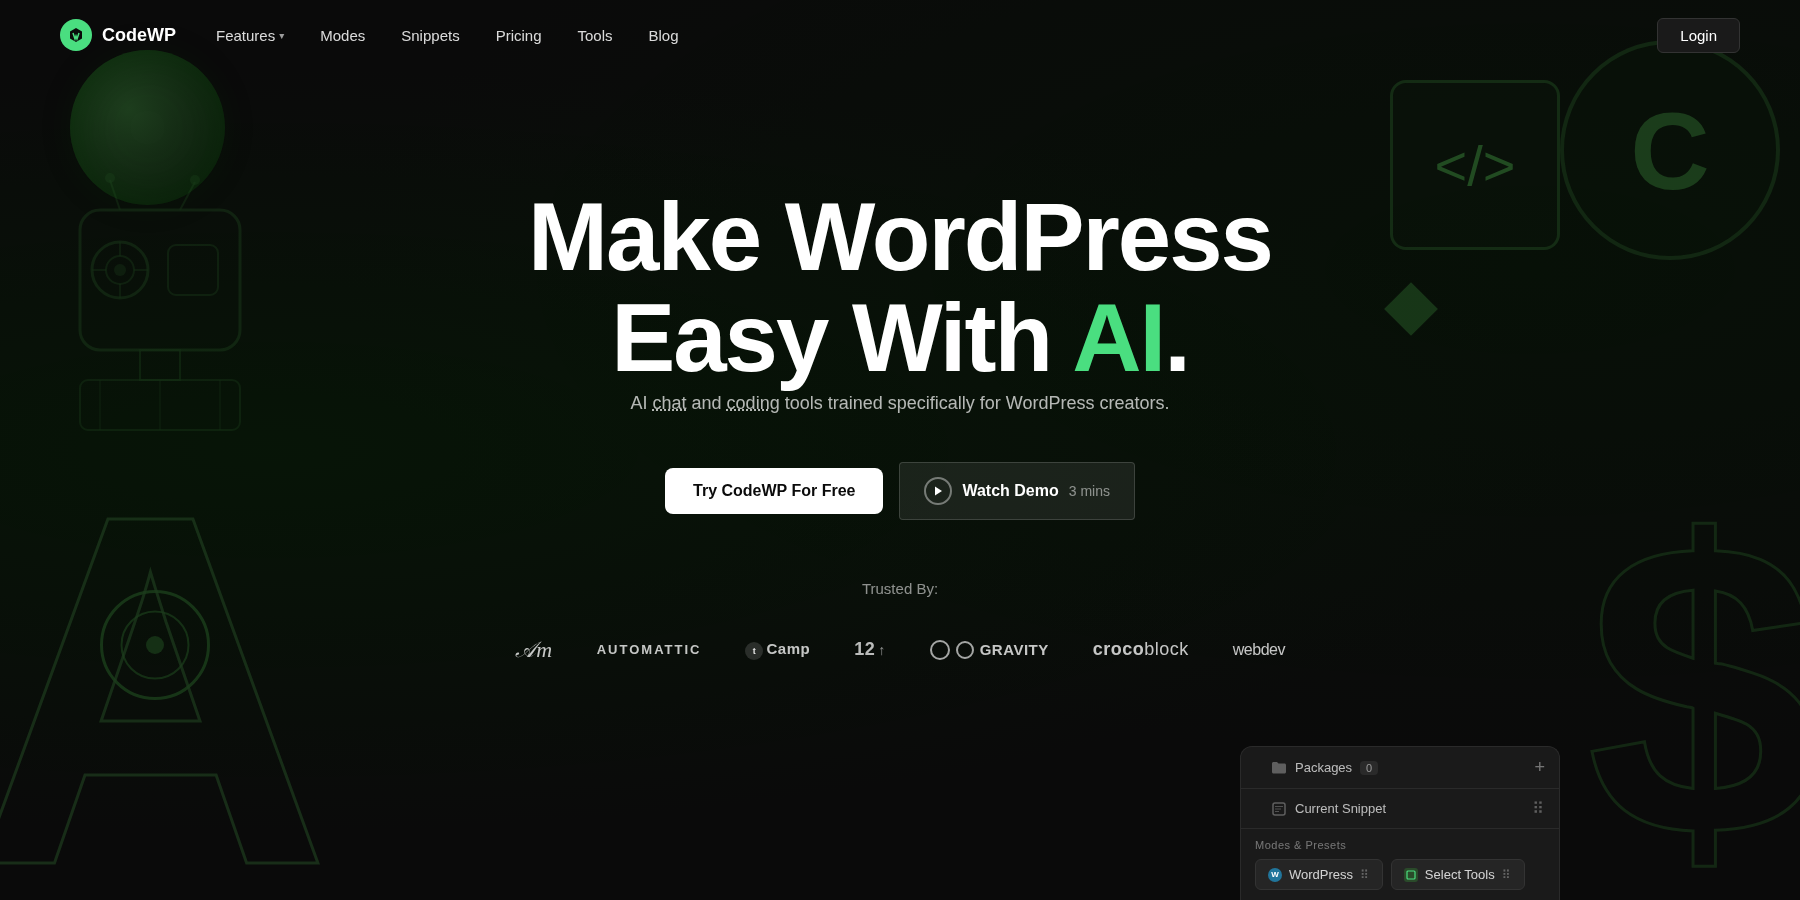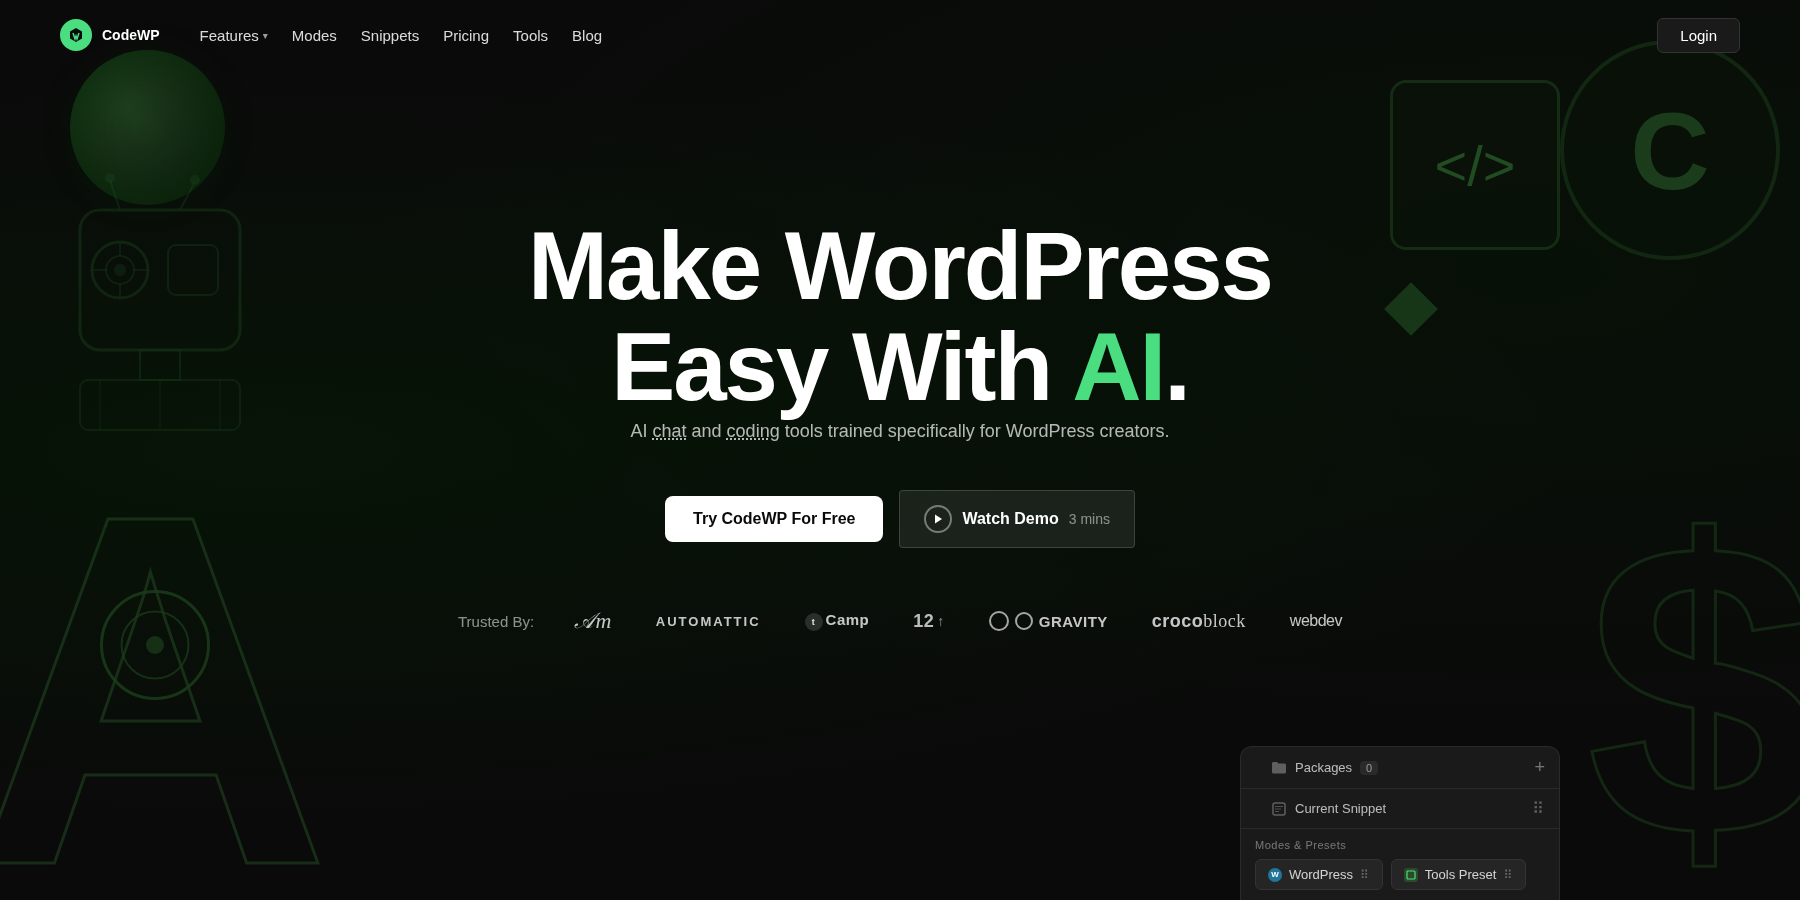--- a/index.html
+++ b/index.html
@@ -51,29 +51,29 @@
       align-items: center;
       justify-content: center;
     }
 
     .logo-icon svg {
       width: 18px;
       height: 18px;
     }
 
     .logo-text {
-      font-size: 14px;
+      font-size: 18px;
       font-weight: 700;
       color: white;
     }
 
     .nav-links {
       display: flex;
       align-items: flex-start;
-      gap: 24px;
+      gap: 36px;
       list-style: none;
       flex: 1;
     }
 
     .nav-links a {
       color: rgba(255,255,255,0.85);
       text-decoration: none;
       font-size: 15px;
       font-weight: 500;
       display: flex;
@@ -182,20 +182,21 @@
       align-items: center;
       justify-content: center;
     }
 
     
     .trusted-section {
       display: flex;
       align-items: center;
       gap: 40px;
       opacity: 0.9;
+      flex-direction: column;
     }
 
     .trusted-label {
       font-size: 15px;
       color: rgba(255,255,255,0.6);
       font-weight: 500;
       white-space: nowrap;
     }
 
     .trusted-logos {
@@ -679,21 +680,21 @@
         </span>
         <span class="trusted-logo" style="display:flex;align-items:center;gap:3px;">
           <span style="font-size:18px;font-weight:900;color:rgba(255,255,255,0.8);">12</span>
             <span style="font-size:14px;color:rgba(255,255,255,0.6);">↑</span>
         </span>
         <span class="trusted-logo gravity-icon" style="display:flex;align-items:center;gap:6px;">
           <span style="display:inline-block;width:18px;height:18px;border-radius:50%;border:2px solid rgba(255,255,255,0.7);"></span>
           GRAVITY
         </span>
         <span class="trusted-logo croco-logo" style="font-size:18px;">
-          <span class="croco" style="font-weight:900;">croco</span><span class="block" style="font-weight:300;font-family:Liberation Serif, serif;">block</span>
+          <span class="croco" style="font-weight:900;">croco</span><span class="block" style="font-weight:300;">block</span>
         </span>
         <span class="trusted-logo webdev-logo" style="font-size:16px;font-weight:400;letter-spacing:-0.5px;">webdev</span>
       </div>
     </div>
   </section>
 
 </div>
 
 <div class="bottom-panel">
   <div class="panel-section">
@@ -731,18 +732,18 @@
         <div class="wp-icon">W</div>
         <span>WordPress</span>
         <span class="panel-drag" style="font-size:12px;">⠿</span>
       </button>
       <button class="mode-btn">
         <div class="select-icon">
           <svg width="10" height="10" viewBox="0 0 10 10" fill="none">
             <rect x="1" y="1" width="8" height="8" rx="1" fill="none" stroke="#4ade80" stroke-width="1.2"></rect>
           </svg>
         </div>
-        <span>Tools Preset</span>
+        <span>Select Tools</span>
         <span class="panel-drag" style="font-size:12px;">⠿</span>
       </button>
     </div>
   </div>
 </div>
 
 </body></html>

